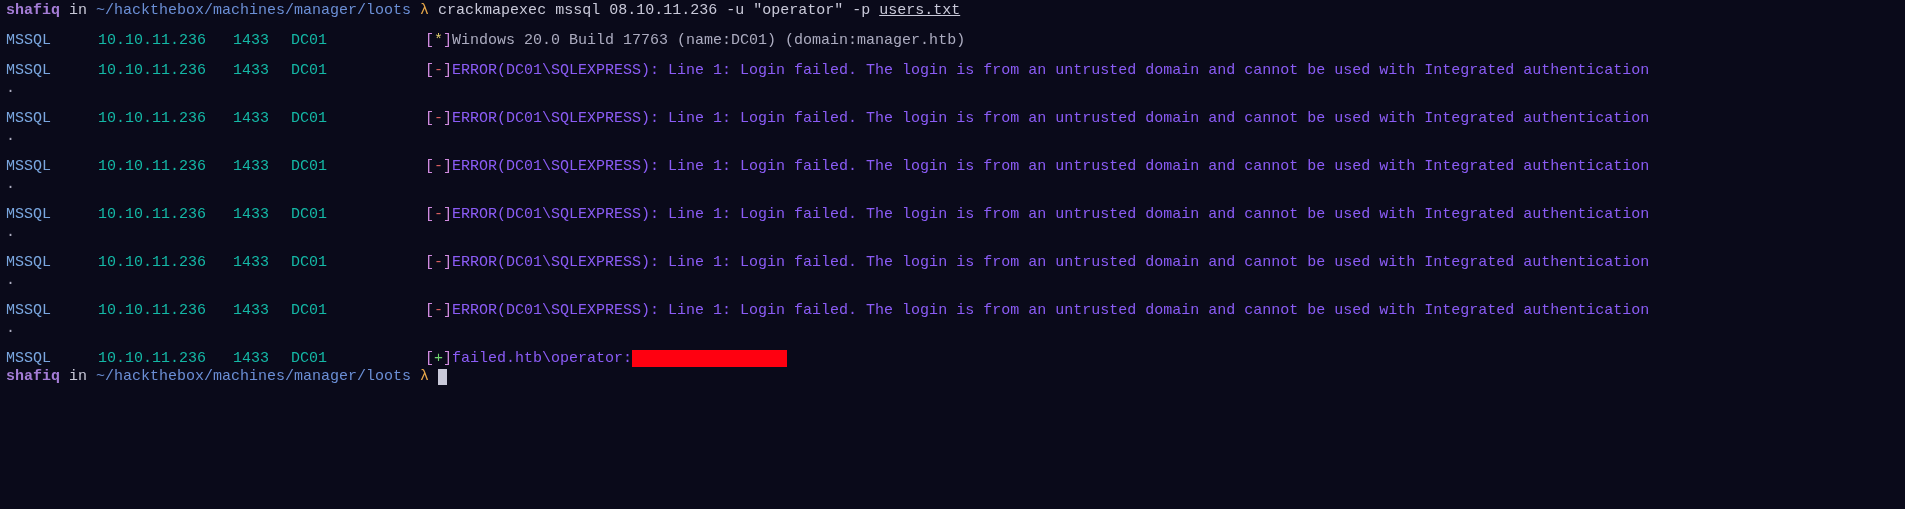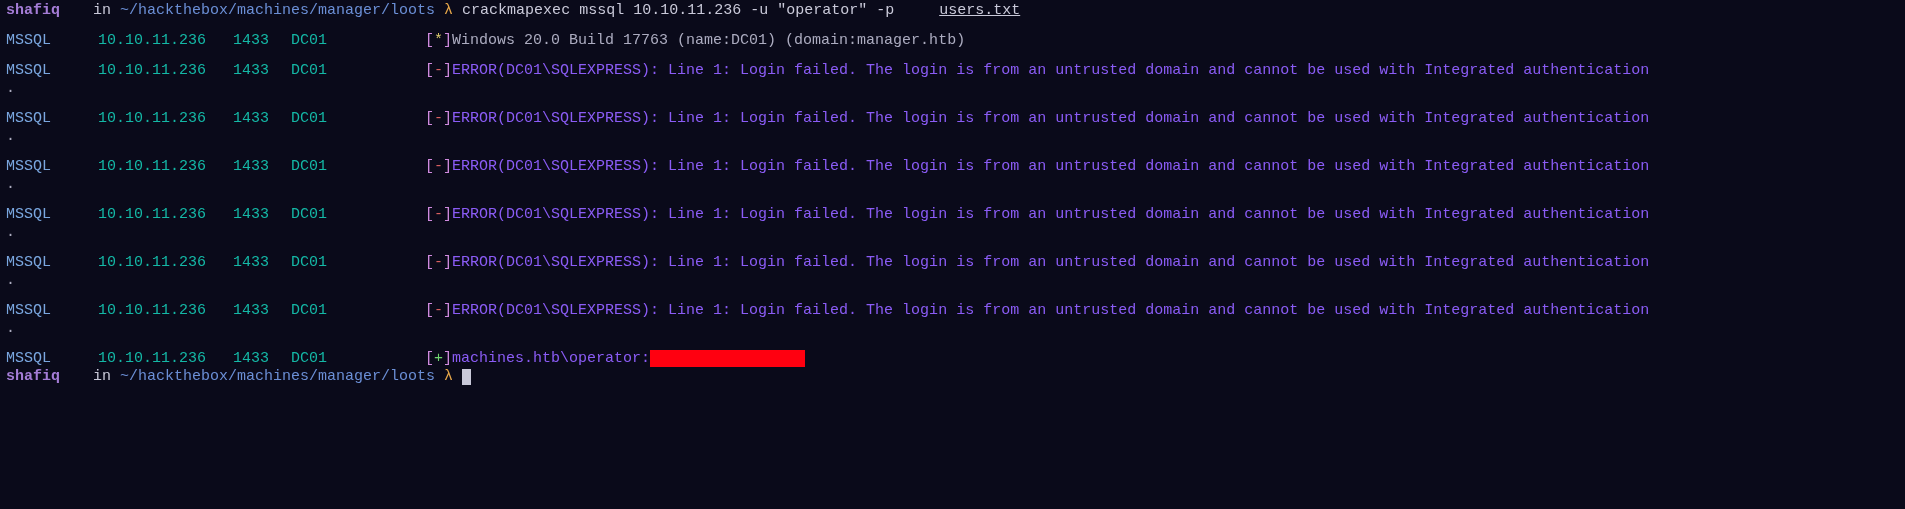--- a/index.html
+++ b/index.html
@@ -8,25 +8,25 @@
       font-family: 'Consolas', 'Monaco', 'Courier New', monospace;
       font-size: 15px;
       line-height: 1.2;
       color: #c9c9d9;
       white-space: nowrap;
       overflow-x: auto;
       padding: 2px 6px;
     }
     .line { display: block; }
     .user { color: #a47cd6; font-weight: bold; }
-    .in { color: #c9c9d9; padding-left: 24px; }
+    .in { color: #c9c9d9; }
     .path { color: #6b8fd6; }
     .lambda { color: #e8a84a; }
     .cmd { color: #c9c9d9; }
-    .underline { text-decoration: underline; margin-left: 36px; }
+    .underline { text-decoration: underline; }
     .proto { color: #7aa7e0; }
     .col { color: #14b8a6; }
     .star-b { color: #e0d070; }
     .star-wrap { color: #d08adf; }
     .info { color: #acacc0; }
     .minus-b { color: #d86060; }
     .plus-b { color: #6fd66f; }
     .msg { color: #8b5cf6; }
     .dot { color: #acacc0; }
     .redact {
@@ -46,21 +46,21 @@
     .row-cols span { display: inline-block; }
     .c-proto { width: 92px; margin-top: 12px; }
     .c-ip { width: 135px; }
     .c-port { width: 58px; }
     .c-host { width: 134px; }
   </style>
 </head>
 <body>
 
 <div class="line">
-  <span class="user">shafiq</span><span class="in"> in </span><span class="path">~/hackthebox/machines/manager/loots</span><span class="lambda"> λ </span><span class="cmd">crackmapexec mssql 10.10.11.236 -u "operator" -p </span><span class="cmd underline">users.txt</span>
+  <span class="user">shafiq</span><span class="in"> in </span><span class="path">~/hackthebox/machines/manager/loots</span><span class="lambda"> λ </span><span class="cmd">crackmapexec mssql 08.10.11.236 -u "operator" -p </span><span class="cmd underline">users.txt</span>
 </div>
 
 <div class="line row-cols">
   <span class="proto c-proto">MSSQL</span><span class="col c-ip">10.10.11.236</span><span class="col c-port">1433</span><span class="col c-host">DC01</span><span class="star-wrap">[</span><span class="star-b">*</span><span class="star-wrap">]</span><span class="info"> Windows 20.0 Build 17763 (name:DC01) (domain:manager.htb)</span>
 </div>
 
 <div class="line row-cols">
   <span class="proto c-proto">MSSQL</span><span class="col c-ip">10.10.11.236</span><span class="col c-port">1433</span><span class="col c-host">DC01</span><span class="star-wrap">[</span><span class="minus-b">-</span><span class="star-wrap">]</span><span class="msg"> ERROR(DC01\SQLEXPRESS): Line 1: Login failed. The login is from an untrusted domain and cannot be used with Integrated authentication</span>
 </div>
 <div class="line"><span class="dot">.</span></div>
@@ -84,18 +84,18 @@
   <span class="proto c-proto">MSSQL</span><span class="col c-ip">10.10.11.236</span><span class="col c-port">1433</span><span class="col c-host">DC01</span><span class="star-wrap">[</span><span class="minus-b">-</span><span class="star-wrap">]</span><span class="msg"> ERROR(DC01\SQLEXPRESS): Line 1: Login failed. The login is from an untrusted domain and cannot be used with Integrated authentication</span>
 </div>
 <div class="line"><span class="dot">.</span></div>
 
 <div class="line row-cols">
   <span class="proto c-proto">MSSQL</span><span class="col c-ip">10.10.11.236</span><span class="col c-port">1433</span><span class="col c-host">DC01</span><span class="star-wrap">[</span><span class="minus-b">-</span><span class="star-wrap">]</span><span class="msg"> ERROR(DC01\SQLEXPRESS): Line 1: Login failed. The login is from an untrusted domain and cannot be used with Integrated authentication</span>
 </div>
 <div class="line"><span class="dot">.</span></div>
 
 <div class="line row-cols">
-  <span class="proto c-proto">MSSQL</span><span class="col c-ip">10.10.11.236</span><span class="col c-port">1433</span><span class="col c-host">DC01</span><span class="star-wrap">[</span><span class="plus-b">+</span><span class="star-wrap">]</span><span class="msg"> machines.htb\operator:</span><span class="redact"></span>
+  <span class="proto c-proto">MSSQL</span><span class="col c-ip">10.10.11.236</span><span class="col c-port">1433</span><span class="col c-host">DC01</span><span class="star-wrap">[</span><span class="plus-b">+</span><span class="star-wrap">]</span><span class="msg"> failed.htb\operator:</span><span class="redact"></span>
 </div>
 
 <div class="line">
   <span class="user">shafiq</span><span class="in"> in </span><span class="path">~/hackthebox/machines/manager/loots</span><span class="lambda"> λ </span><span class="cursor"></span>
 </div>
 
 </body></html>

